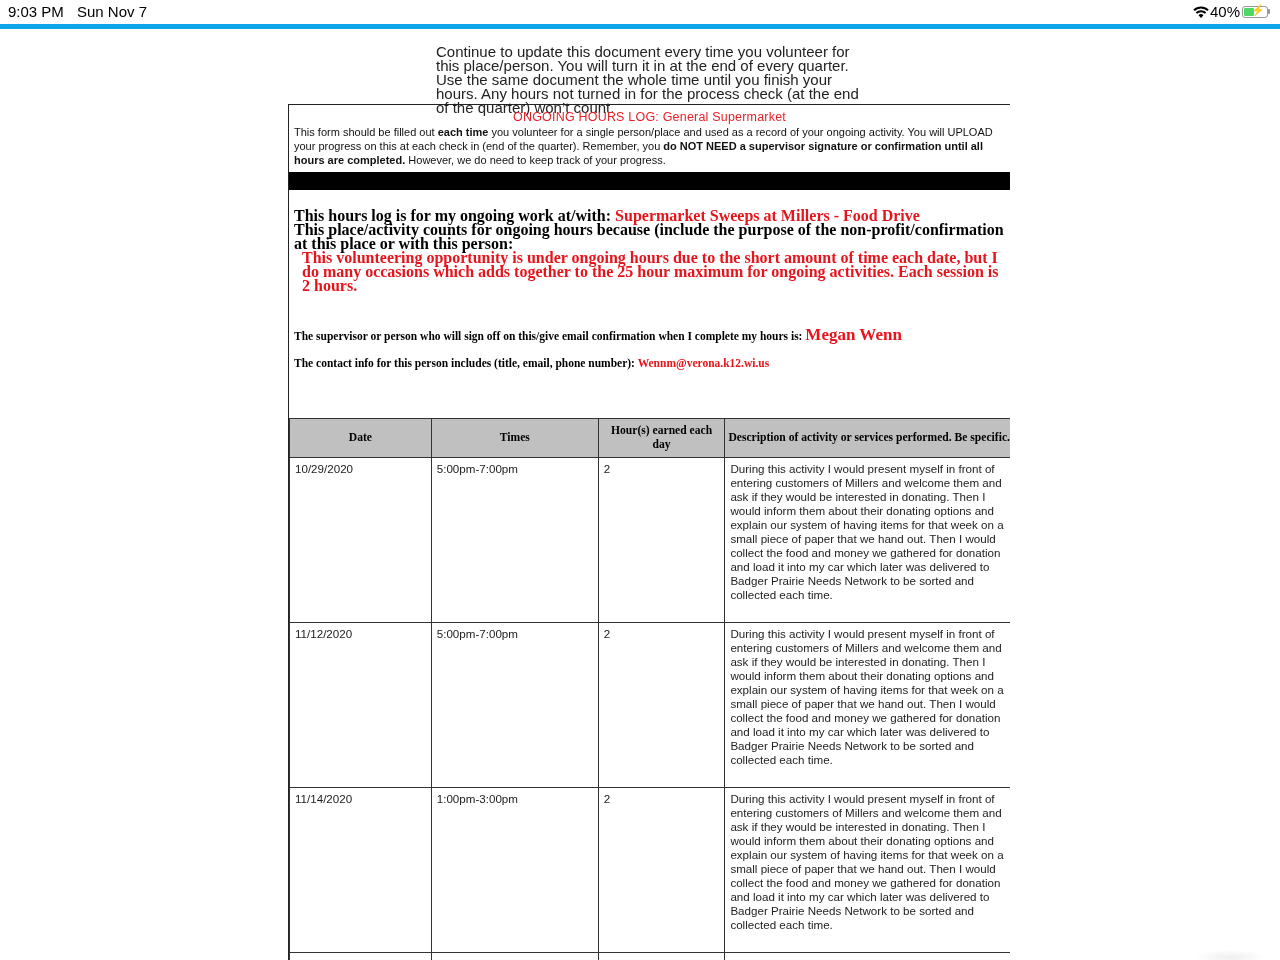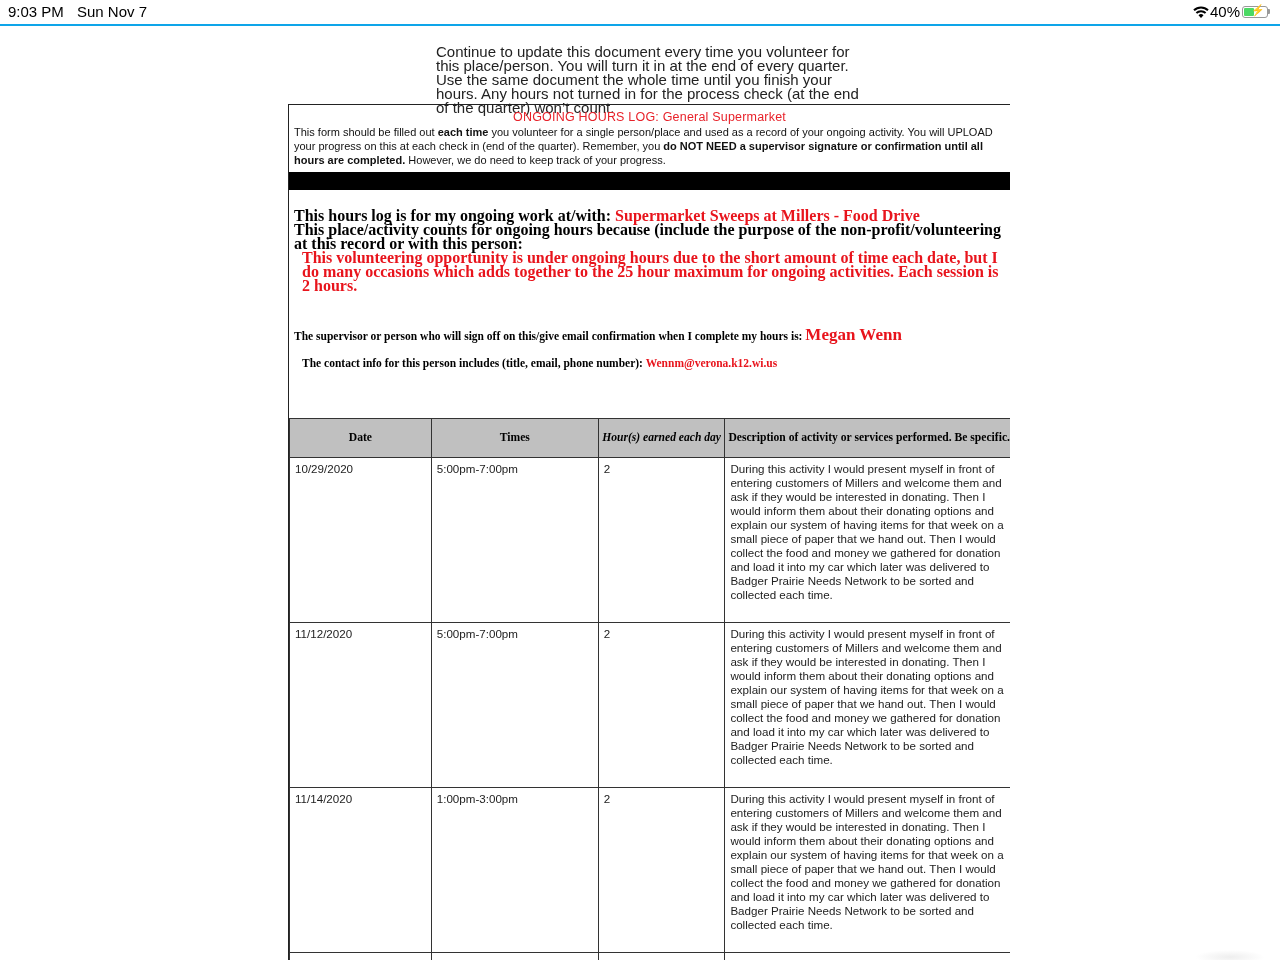--- a/index.html
+++ b/index.html
@@ -3,21 +3,21 @@
   <meta charset="utf-8">
   <style>
     html, body { margin:0; padding:0; }
     body {
       width:1280px; height:960px; overflow:hidden; background:#ffffff;
       font-family:"Liberation Sans", sans-serif; color:#000;
       position:relative;
     }
     .statusbar {
       position:absolute; left:0; top:0; width:1280px; height:24px;
-      border-bottom:2px solid #0ea5e9; background:#fff;
+      border-bottom:5px solid #0ea5e9; background:#fff;
       font-family:"Liberation Sans", sans-serif; font-size:15px;
     }
     .sb-time { position:absolute; left:8px; top:3px; }
     .sb-date { position:absolute; left:77px; top:3px; }
     .sb-right { position:absolute; right:10px; top:3px; display:flex; align-items:center; }
     .wifi { width:18px; height:14px; position:relative; }
     .battery { width:26px; height:12px; border:1.5px solid #999; border-radius:3px; position:relative; box-sizing:border-box; margin-left:2px;}
     .battery-fill { position:absolute; left:1px; top:1px; bottom:1px; width:40%; background:#4cd964; border-radius:1px; }
     .battery-bolt { position:absolute; left:8px; top:-3px; font-size:11px; color:#000; }
     .battery-nub { width:2px; height:5px; background:#999; border-radius:0 1px 1px 0; }
@@ -39,37 +39,37 @@
       padding:0 0 0 5px; font-size:11px; line-height:14px; color:#111;
     }
     .blackbar { position:absolute; left:0; top:67px; width:721px; height:18px; background:#000; }
     .info { position:absolute; left:5px; top:104px; width:712px;
       font-family:"Liberation Serif", serif; font-size:16px; line-height:14px; font-weight:bold; }
     .red { color:#e8141c; }
     .supervisor { position:absolute; left:5px; top:220px; width:712px;
       font-family:"Liberation Serif", serif; font-size:11.5px; font-weight:bold; }
     .supervisor .big { font-size:17px; color:#e8141c; }
     .contact { position:absolute; left:5px; top:252px; width:712px;
-      font-family:"Liberation Serif", serif; font-size:11.5px; font-weight:bold;margin-left:8px; }
+      font-family:"Liberation Serif", serif; font-size:11.5px; font-weight:bold; }
 
     table.log {
       position:absolute; left:0; top:313px; border-collapse:collapse; width:725px;
       font-size:11.6px;
     }
     table.log th {
       background:#c0c0c0; font-family:"Liberation Serif", serif; font-weight:bold;
       font-size:11.6px; line-height:14px; height:38px; padding:0 2px;
       border:1.5px solid #333; text-align:center; vertical-align:middle;
     }
     table.log td {
       border:1.5px solid #333; vertical-align:top; padding:4px 4px 0 5px;
       line-height:14px; color:#222; height:160px;
     }
     table.log tr.partial td { height:14px; }
-    .c1 { width:135px; } .c2 { width:160px; } .c3 { width:120px;font-style:italic; } .c4 { width:280px; }
+    .c1 { width:135px; } .c2 { width:160px; } .c3 { width:120px; } .c4 { width:280px; }
     .homebar { position:absolute; left:1195px; top:950px; width:70px; height:14px;
       border-radius:50%; background:radial-gradient(#eee, #fff 70%); }
   </style>
 </head>
 <body>
 
 <div class="statusbar">
   <span class="sb-time">9:03 PM</span>
   <span class="sb-date">Sun Nov 7</span>
   <div class="sb-right">
@@ -91,21 +91,21 @@
 
 <div class="frame">
   <div class="head-title">ONGOING HOURS LOG: General Supermarket</div>
   <div class="head-body">
     <span>This form should be filled out </span><b>each time</b><span> you volunteer for a single person/place and used as a record of your ongoing activity. You will UPLOAD your progress on this at each check in (end of the quarter). Remember, you </span><b>do NOT NEED a supervisor signature or confirmation until all hours are completed.</b><span> However, we do need to keep track of your progress.</span>
   </div>
   <div class="blackbar"></div>
 
   <div class="info">
     <div><span>This hours log is for my ongoing work at/with: </span><span class="red">Supermarket Sweeps at Millers - Food Drive</span></div>
-    <div>This place/activity counts for ongoing hours because (include the purpose of the non-profit/volunteering at this record or with this person:</div>
+    <div>This place/activity counts for ongoing hours because (include the purpose of the non-profit/confirmation at this place or with this person:</div>
     <div class="red" style="padding-left:8px;">This volunteering opportunity is under ongoing hours due to the short amount of time each date, but I do many occasions which adds together to the 25 hour maximum for ongoing activities.  Each session is 2 hours.</div>
   </div>
 
   <div class="supervisor">
     <span>The supervisor or person who will sign off on this/give email confirmation when I complete my hours is: </span><span class="big">Megan Wenn</span>
   </div>
   <div class="contact">
     <span>The contact info for this person includes (title, email, phone number): </span><span class="red">Wennm@verona.k12.wi.us</span>
   </div>
 

